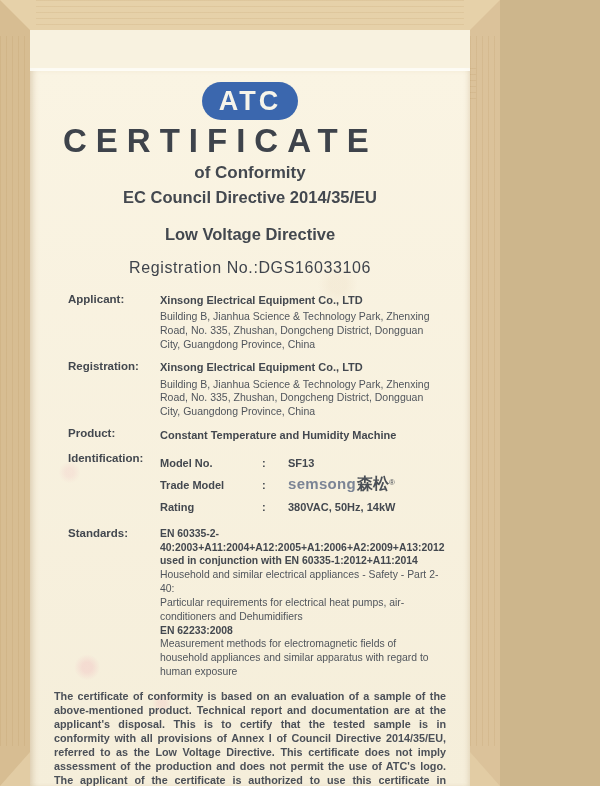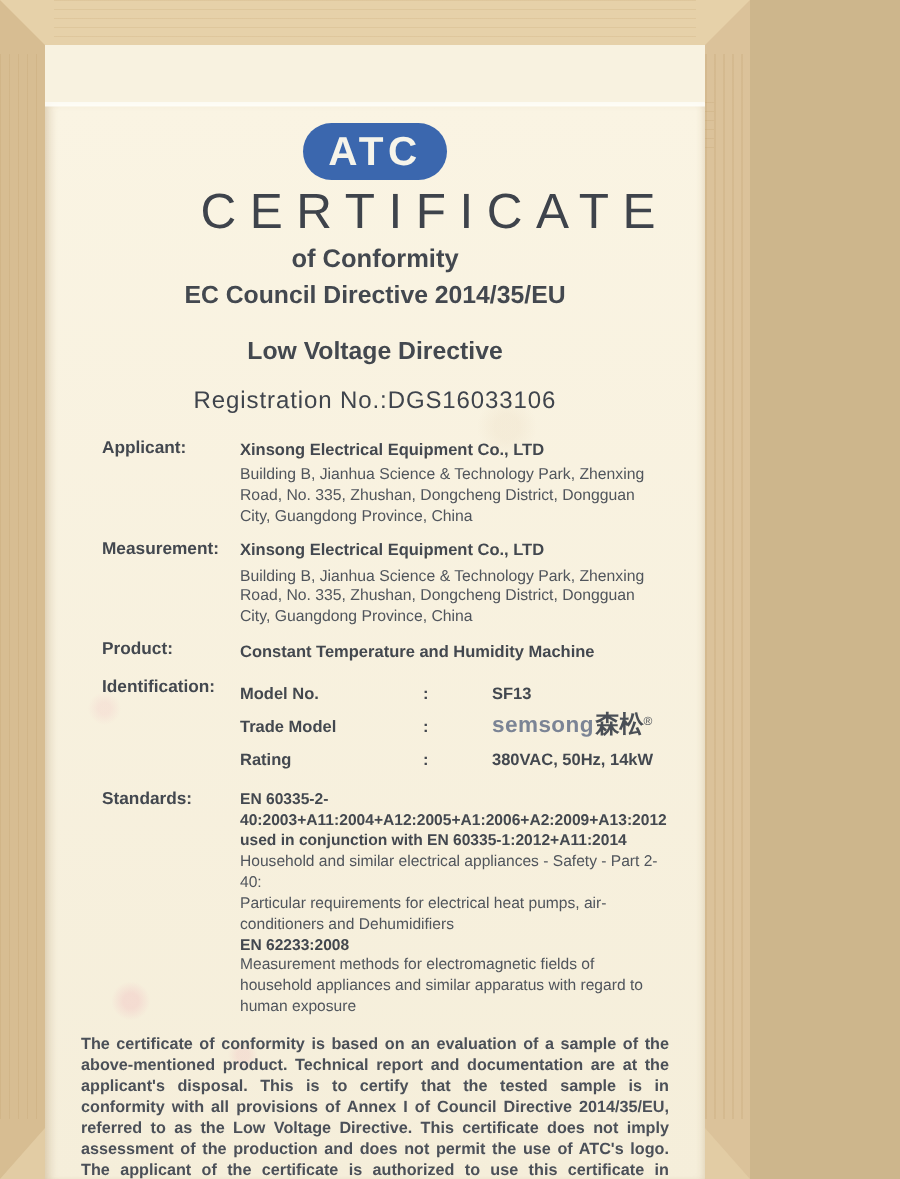--- a/index.html
+++ b/index.html
@@ -43,39 +43,39 @@
   }
 
   
   .logo-pill {
     width:96px; height:38px; margin:6px auto 0 auto;
     background:#3b67ae; border-radius:19px;
     display:flex; align-items:center; justify-content:center;
     color:#f6f4ea; font-size:27px; font-weight:bold; letter-spacing:3px;
   }
   .title {
-    text-align:right; margin-top:2px;
-    font-size:33px; font-weight:normal; letter-spacing:9px;
+    text-align:left; margin-top:2px;
+    font-size:33px; font-weight:bold; letter-spacing:9px;
     color:#3e434b; padding-left:9px; 
   }
   .subtitle { text-align:center; margin-top:3px; font-size:17px; font-weight:bold; color:#43484f; }
   .directive { text-align:center; margin-top:5px; font-size:16.5px; font-weight:bold; color:#43484f; }
   .directive.second { margin-top:18px; }
   .registration { text-align:center; margin-top:15px; font-size:16px; font-weight:normal; letter-spacing:.6px; color:#3f444c; }
 
   
   .fields { margin-top:16px; }
   .frow { display:flex; margin-bottom:9px;margin-left:12px; }
   .flabel { width:94px; flex:0 0 94px; font-size:11.5px; font-weight:bold; color:#43484f; padding-left:2px; }
   .fvalue { flex:1; font-size:10.5px; line-height:1.3; }
   .fname  { font-size:11px; font-weight:bold; color:#43484f; }
   .faddr  { margin-top:3px; color:#50555c; }
   .fprod  { font-size:11px; font-weight:bold; color:#43484f; padding-top:1px; }
 
-  .id-row { display:flex; align-items:center; height:22px;gap:20px; }
+  .id-row { display:flex; align-items:center; height:22px; }
   .id-label { width:102px; flex:0 0 102px; font-size:11px; font-weight:bold; color:#43484f; }
   .id-colon { width:26px; flex:0 0 26px; font-size:11px; font-weight:bold; color:#43484f; }
   .id-val   { font-size:11px; font-weight:bold; color:#43484f; }
   .trade-latin { color:#7b8495; font-weight:bold; font-size:15px; letter-spacing:.3px; }
   .trade-cjk   { color:#4a4f56; font-weight:bold; font-size:16px; margin-left:1px; }
   .trade-reg   { color:#4a4f56; font-size:8px; vertical-align:super; }
 
   .std { font-size:10.4px; line-height:1.33; color:#50555c; }
   .std.b { font-weight:bold; color:#43484f; }
 
@@ -127,21 +127,21 @@
 
       <div class="frow">
         <div class="flabel">Applicant:</div>
         <div class="fvalue">
           <div class="fname">Xinsong Electrical Equipment Co., LTD</div>
           <div class="faddr">Building B, Jianhua Science &amp; Technology Park, Zhenxing Road, No. 335, Zhushan, Dongcheng District, Dongguan City, Guangdong Province, China</div>
         </div>
       </div>
 
       <div class="frow">
-        <div class="flabel">Measurement:</div>
+        <div class="flabel">Registration:</div>
         <div class="fvalue">
           <div class="fname">Xinsong Electrical Equipment Co., LTD</div>
           <div class="faddr">Building B, Jianhua Science &amp; Technology Park, Zhenxing Road, No. 335, Zhushan, Dongcheng District, Dongguan City, Guangdong Province, China</div>
         </div>
       </div>
 
       <div class="frow">
         <div class="flabel">Product:</div>
         <div class="fvalue fprod">Constant Temperature and Humidity Machine</div>
       </div>

